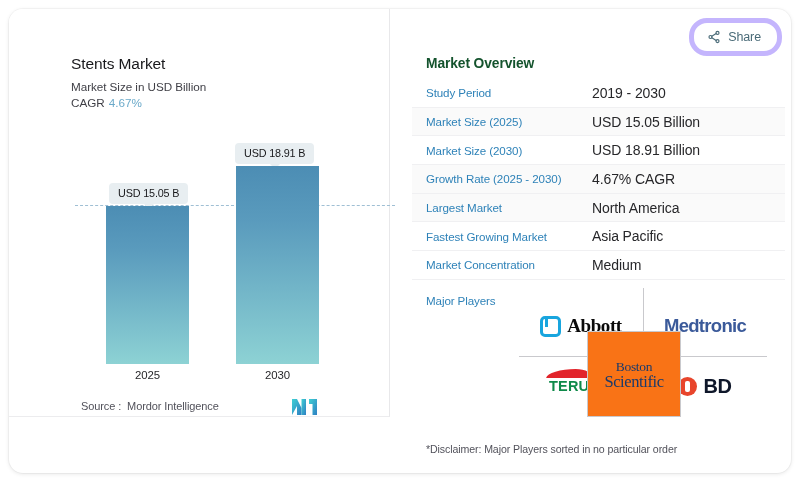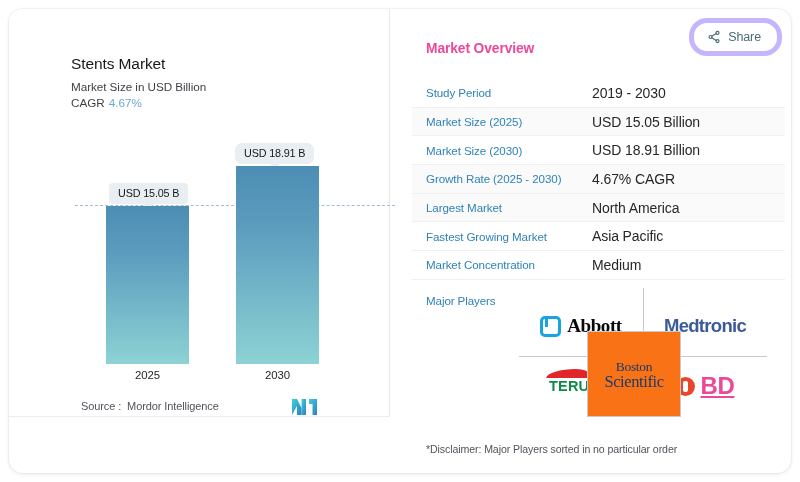--- a/index.html
+++ b/index.html
@@ -81,21 +81,21 @@
     letter-spacing: -0.15px;
   }
   .callout::after {
     content: ""; position: absolute;
     left: 50%; margin-left: -5px; bottom: -5px;
     border-left: 5px solid transparent;
     border-right: 5px solid transparent;
     border-top: 5px solid #e8eef1;
   }
   #callout-2025 { left: 100px; top: 174px; }
-  #callout-2030 { left: 226px; top: 134px; border-radius: 7px; }
+  #callout-2030 { left: 226px; top: 134px; }
 
   
   #source-row {
     position: absolute; left: 72px; top: 391px;
     width: 250px; display: flex; align-items: center;
   }
   #source-text { font-size: 11px; color: #52525b; letter-spacing: -0.1px; }
   #mi-logo { position: absolute; left: 283px; top: 388px; }
 
   
@@ -104,22 +104,22 @@
     display: flex; align-items: center; gap: 7px;
     padding: 7px 16px 7px 13px;
     border: 5px solid #c4b5fd;
     border-radius: 18px;
     background: #ffffff;
     cursor: pointer;
   }
   #share-label { font-size: 12.5px; color: #4a6b78; letter-spacing: -0.1px; }
 
   #overview-title {
-    position: absolute; left: 426px; top: 41px;
-    font-size: 13.8px; font-weight: 700; color: #ec4899;
+    position: absolute; left: 426px; top: 56px;
+    font-size: 13.8px; font-weight: 700; color: #14532d;
     letter-spacing: -0.1px;
   }
 
   #overview-table {
     position: absolute; left: 412px; top: 79px;
     width: 373px;
   }
   .ov-row {
     display: flex; align-items: center;
     height: 28.7px;
@@ -209,23 +209,22 @@
   .bd-mark {
     width: 19px; height: 19px; border-radius: 50%;
     background: #e8452c; position: relative;
   }
   .bd-mark::after {
     content: ""; position: absolute; left: 50%; top: 50%;
     width: 5px; height: 11px; margin: -5.5px 0 0 -2.5px;
     background: #ffffff; border-radius: 2px;
   }
   .bd-text {
-    font-size: 24px; font-weight: 700; color: #ec4899;
+    font-size: 20px; font-weight: 700; color: #0f172a;
     letter-spacing: -0.4px;
-    text-decoration: underline;
   }
   
   .boston-text {
     font-family: "Liberation Serif", serif;
     color: #1a3a6b; text-align: center; line-height: 0.92;
   }
   .boston-l1 { font-size: 13.5px; letter-spacing: -0.3px; }
   .boston-l2 { font-size: 16.5px; letter-spacing: -0.4px; }
 
   #disclaimer {

